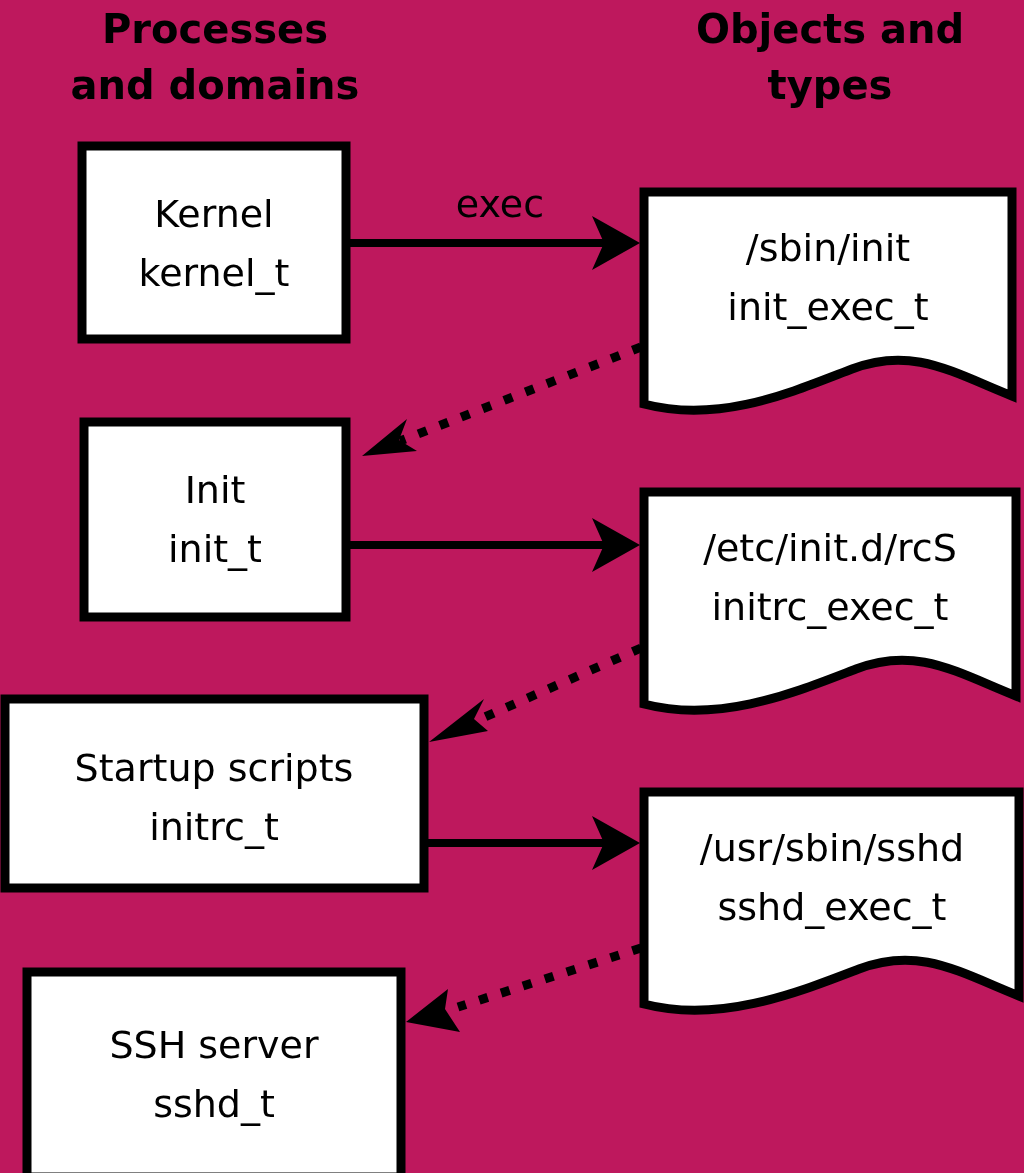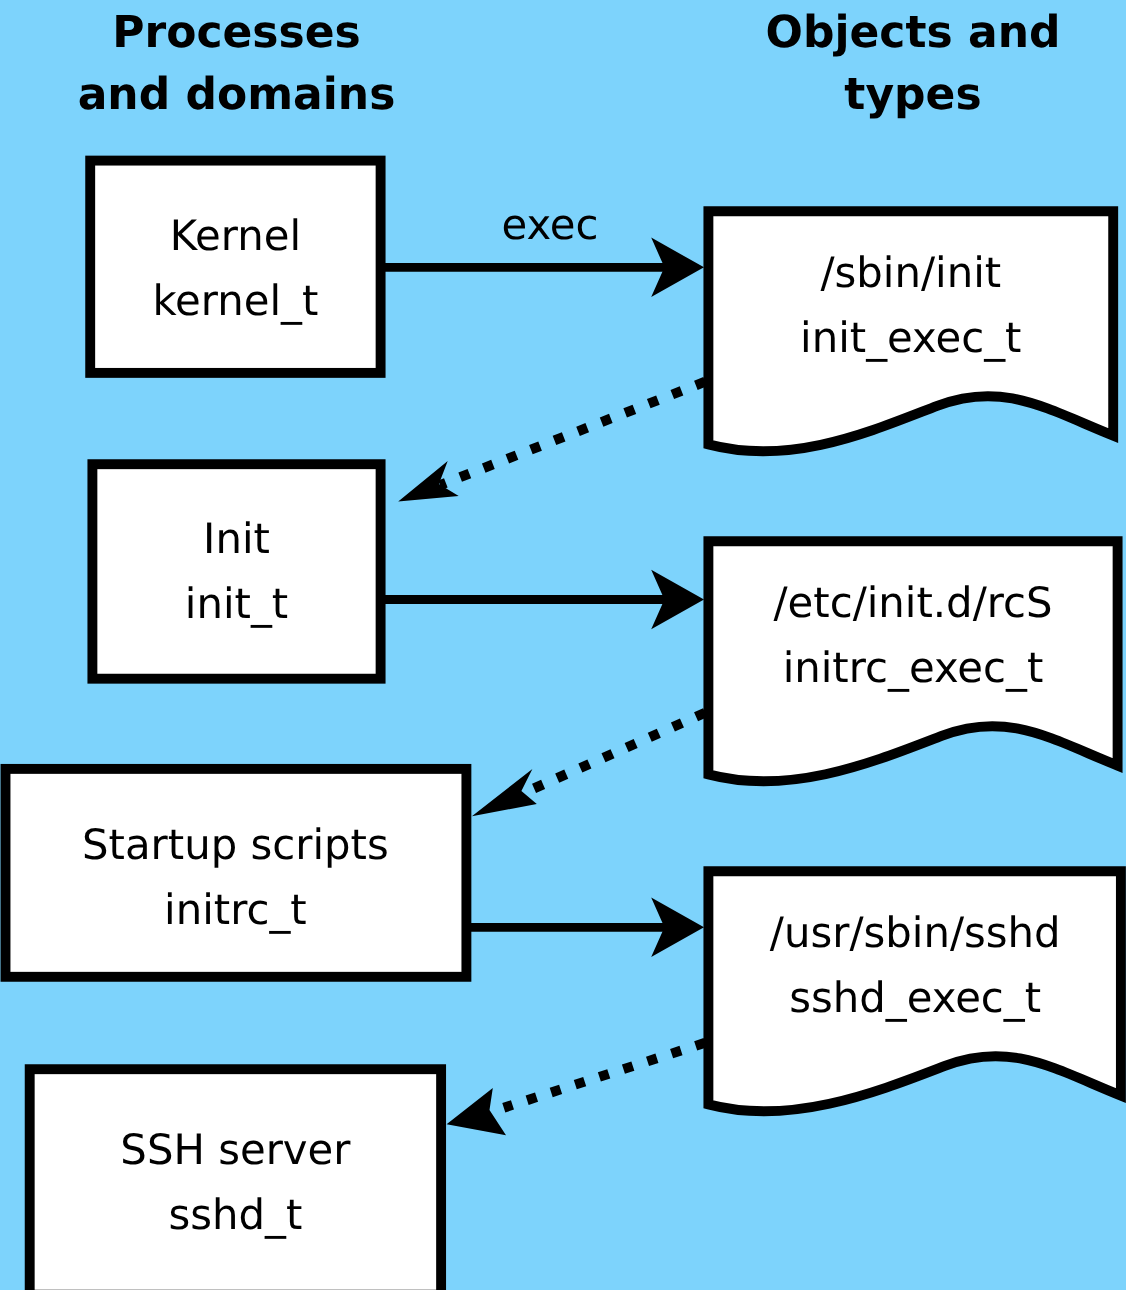--- a/index.html
+++ b/index.html
@@ -7,21 +7,21 @@
     padding: 0;
     background: #ffffff;
   }
   body {
     font-family: "DejaVu Sans", sans-serif;
   }
   #canvas {
     position: relative;
     width: 1024px;
     height: 1173px;
-    background: #7dd3fc;
+    background: #be185d;
     overflow: hidden;
   }
   svg.diagram {
     position: absolute;
     left: 0;
     top: 0;
     width: 1024px;
     height: 1173px;
     display: block;
   }

